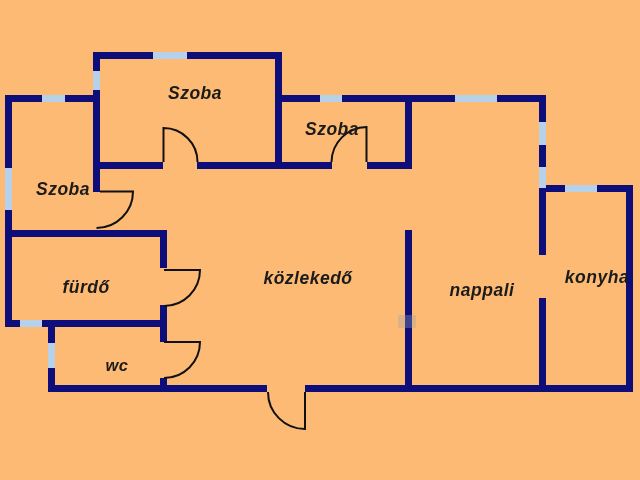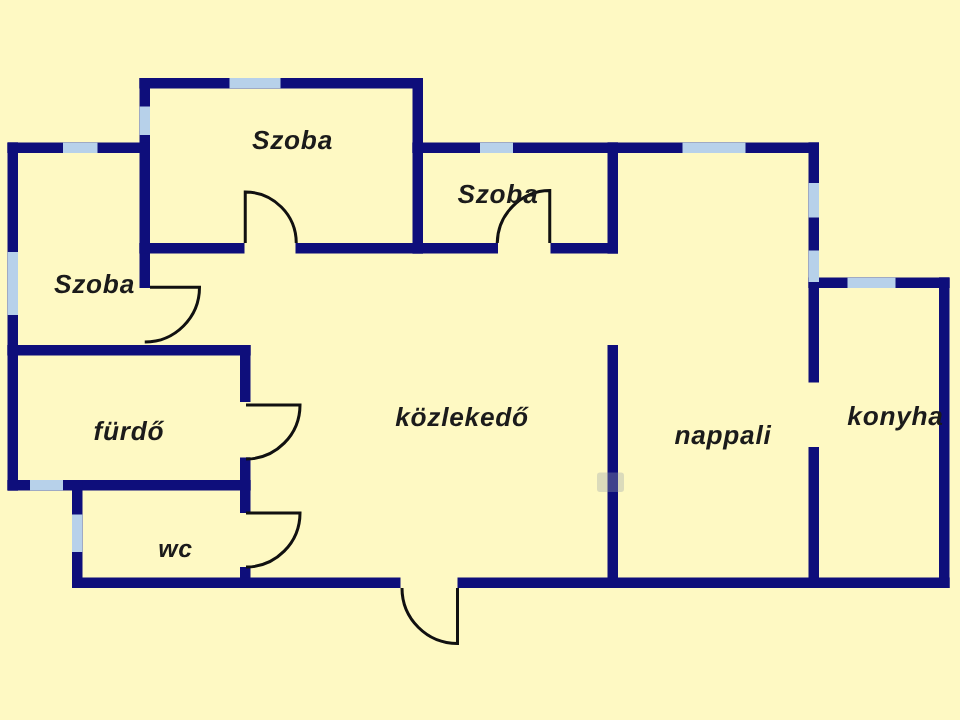--- a/index.html
+++ b/index.html
@@ -8,21 +8,21 @@
     background: #ffffff;
     width: 640px;
     height: 480px;
     overflow: hidden;
     font-family: "Liberation Sans", sans-serif;
   }
   .plan-wrap {
     position: relative;
     width: 640px;
     height: 480px;
-    background: #fef9c3;
+    background: #fdba74;
   }
   svg { display: block; }
   .room-label {
     font-family: "Liberation Sans", "DejaVu Sans", sans-serif;
     font-weight: bold;
     font-style: italic;
     font-size: 17.5px;
     letter-spacing: 0.5px;
   }
   .room-label.small { font-size: 16.5px; }

